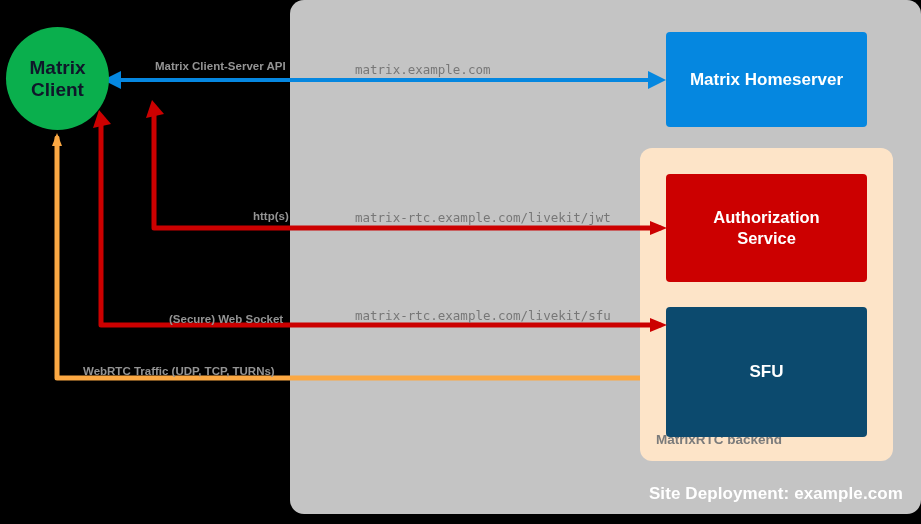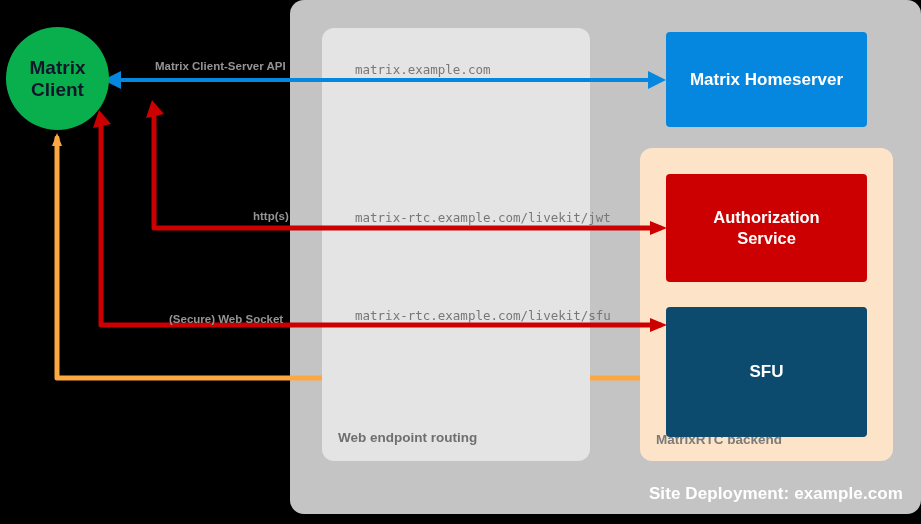--- a/index.html
+++ b/index.html
@@ -183,23 +183,20 @@
       <marker id="ah-orange" markerWidth="6" markerHeight="6" refX="4.6" refY="3" orient="auto" markerUnits="strokeWidth">
         <path d="M0,0.4 L5,3 L0,5.6 z" fill="#fba843"></path>
       </marker>
     </defs>
 
     <path d="M 660,378 L 57,378 L 57,138" fill="none" stroke="#fba843" stroke-width="5" stroke-linecap="round" stroke-linejoin="round"></path>
     <path d="M 62,146 L 57,133 L 52,146 z" fill="#fba843"></path>
     <path d="M 648,372 L 663,378 L 648,384 z" fill="#fba843"></path>
   </svg>
 
-  <div class="web-routing">
-    <div class="web-routing-label">Web endpoint routing</div>
-  </div>
 
   <div class="rtc-backend">
     <div class="rtc-backend-label">MatrixRTC backend</div>
   </div>
 
   <div class="node-box homeserver">
     <span>Matrix Homeserver</span>
   </div>
 
   <div class="node-box auth-service">
@@ -229,18 +226,19 @@
   </svg>
 
   <div class="matrix-client">
     <span>Matrix</span>
     <span>Client</span>
   </div>
 
   <div class="edge-label lbl-csapi">Matrix Client-Server API</div>
   <div class="edge-label lbl-https">http(s)</div>
   <div class="edge-label lbl-ws">(Secure) Web Socket</div>
+  <div class="edge-label lbl-webrtc">WebRTC Traffic (UDP, TCP, TURNs)</div>
 
   <div class="edge-label mono lbl-m1">matrix.example.com</div>
   <div class="edge-label mono lbl-m2">matrix-rtc.example.com/livekit/jwt</div>
   <div class="edge-label mono lbl-m3">matrix-rtc.example.com/livekit/sfu</div>
 
 </div>
 
 </body></html>

